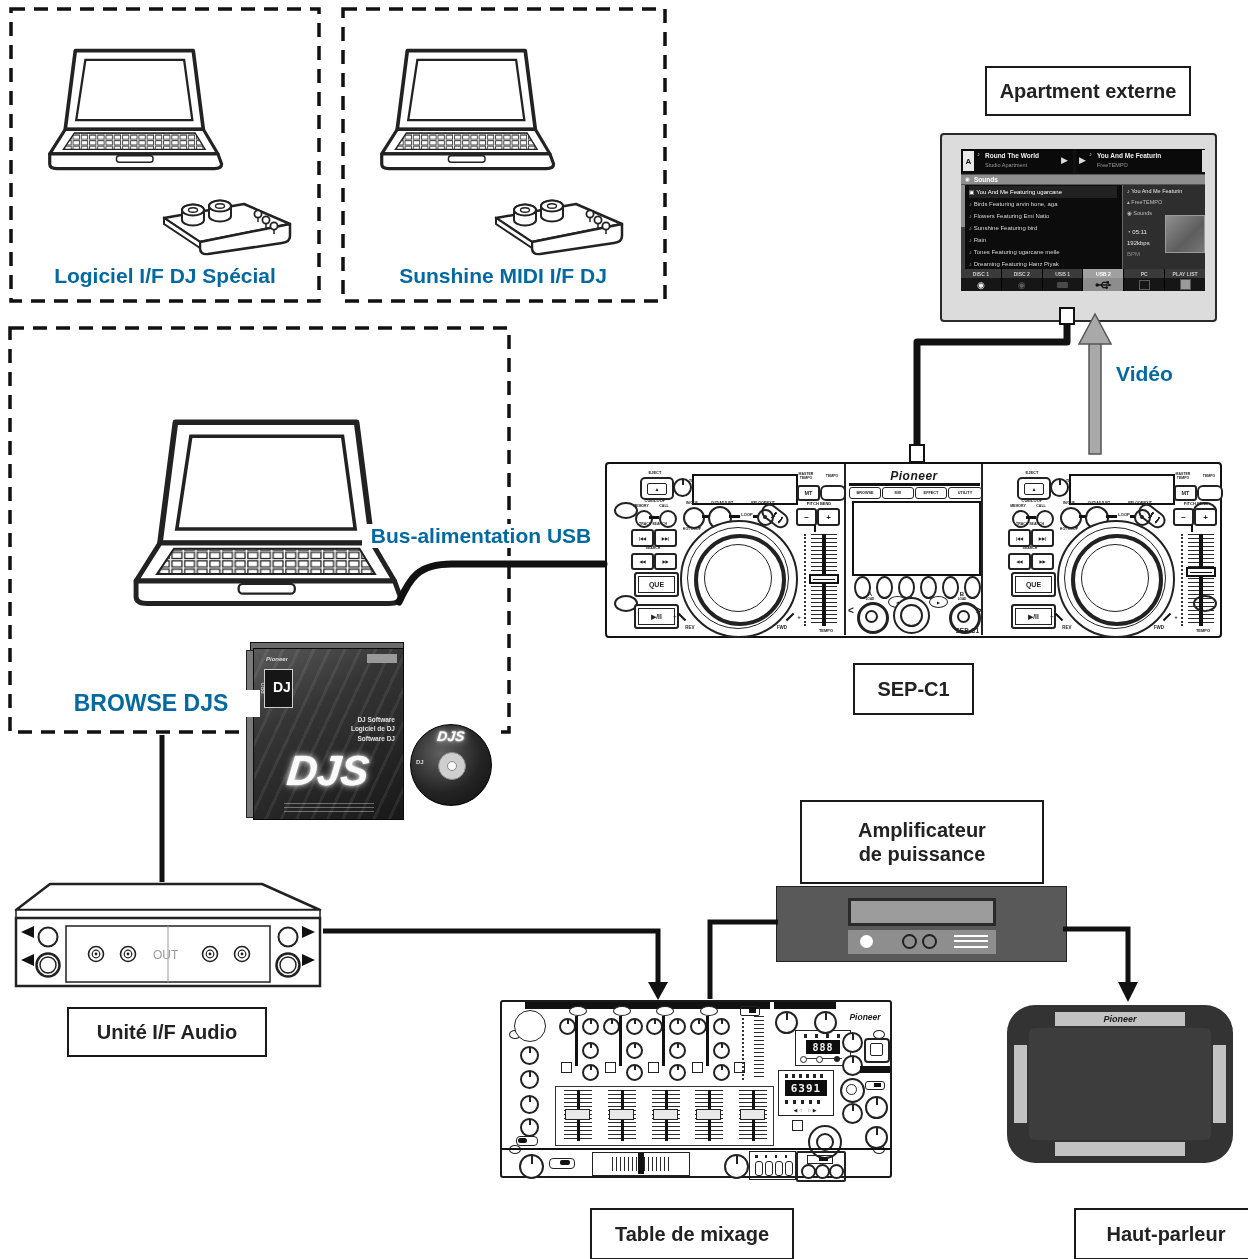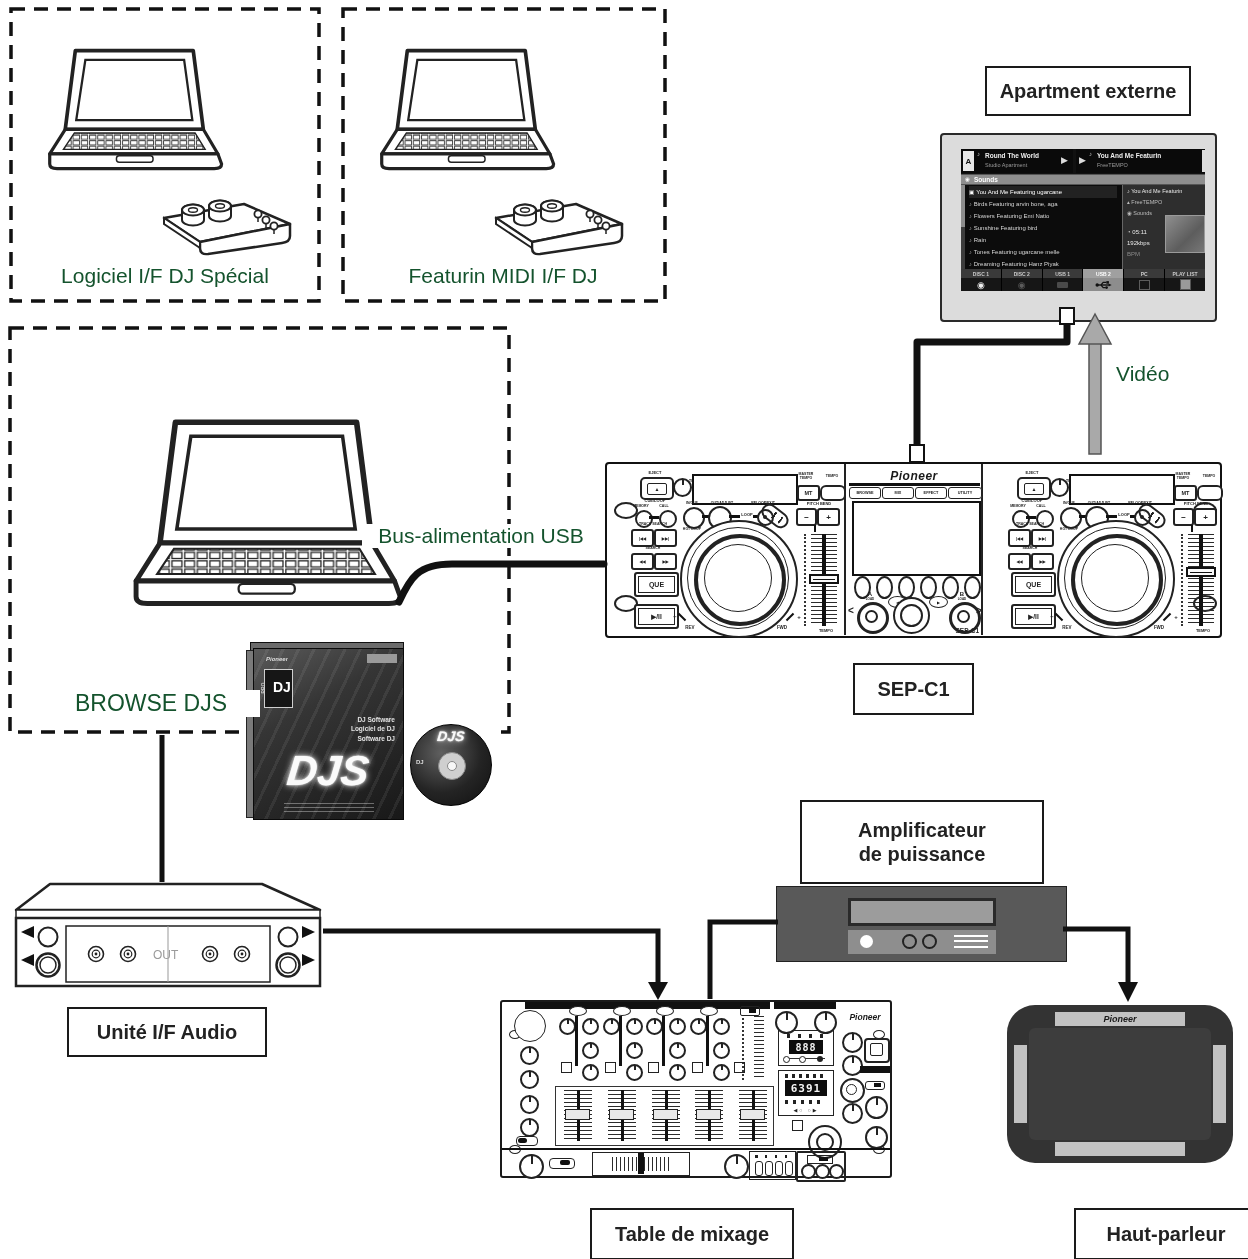--- a/index.html
+++ b/index.html
@@ -2,21 +2,21 @@
 <html><head>
 <meta charset="utf-8">
 <style>
   html,body{margin:0;padding:0}
   body{width:1248px;height:1259px;position:relative;background:#fff;
        font-family:"Liberation Sans",sans-serif;color:#1a1a1a;overflow:hidden}
   .abs{position:absolute}
   .lblbox{position:absolute;background:#fff;border:2px solid #1a1a1a;display:flex;flex-direction:column;
           align-items:center;justify-content:center;font-weight:bold;font-size:20px;color:#222;
           text-align:center;line-height:1.2;z-index:40}
-  .plain{position:absolute;font-weight:normal;font-size:20px;color:#14532d;z-index:40;background:#fff;white-space:nowrap}
+  .plain{position:absolute;font-weight:bold;font-size:20px;color:#0369a1;z-index:40;background:#fff;white-space:nowrap}
   .circ{border-radius:50%}
   .cc{display:flex;align-items:center;justify-content:center}
   .tiny{font-size:4px;line-height:1.1;font-weight:bold;color:#222;text-align:center;white-space:nowrap}
   .knob{position:absolute;border:2px solid #222;border-radius:50%;background:#fff}
   .knob::after{content:"";position:absolute;left:50%;top:-1px;width:2px;height:42%;background:#222;transform:translateX(-50%)}
   .pcirc{position:absolute;border:2px solid #222;border-radius:50%;background:#fff}
   .btn{position:absolute;border:2px solid #222;border-radius:3px;background:#fff;display:flex;
        align-items:center;justify-content:center;font-weight:bold;color:#222}
   .seg{position:absolute;background:#0d0d0d;color:#f5f5f5;font-family:"DejaVu Sans Mono",monospace;
        font-weight:bold;display:flex;align-items:center;justify-content:center;letter-spacing:1px}
@@ -86,21 +86,21 @@
     <use href="#controller-shape"></use>
   </svg>
 <div class="plain" style="left:30px;top:264px;width:270px;text-align:center;font-size:21px">Logiciel I/F DJ Spécial</div>
 
 <svg class="abs" style="left:368px;top:46px" width="192" height="130" viewBox="14 0 210 140">
     <use href="#laptop-shape"></use>
   </svg>
 <svg class="abs" style="left:484px;top:184px" width="150" height="78" viewBox="0 0 150 78">
     <use href="#controller-shape"></use>
   </svg>
-<div class="plain" style="left:368px;top:264px;width:270px;text-align:center;font-size:21px">Featurin MIDI I/F DJ</div>
+<div class="plain" style="left:368px;top:264px;width:270px;text-align:center;font-size:21px">Sunshine MIDI I/F DJ</div>
 
 <svg class="abs" style="left:115px;top:416px" width="295" height="198" viewBox="14 0 210 140">
     <use href="#laptop-shape"></use>
   </svg>
 <div class="plain" style="left:42px;top:690px;width:218px;text-align:center;font-size:23px">BROWSE DJS</div>
 
 <div class="abs" style="left:246px;top:642px;width:158px;height:178px;z-index:12">
   <div class="abs" style="left:4px;top:0;width:152px;height:10px;background:#6b6b6b;border:1px solid #111"></div>
   <div class="abs" style="left:0;top:8px;width:9px;height:166px;background:#7a7a7a;border:1px solid #222"></div>
   <div class="abs" style="left:7px;top:6px;width:149px;height:170px;background:linear-gradient(150deg,#5a5a5a 0%,#353535 35%,#181818 100%);border:1px solid #0a0a0a;overflow:hidden">
@@ -527,21 +527,21 @@
     <div class="abs hatchV" style="left:139px;top:3px;width:28px;height:51px">
         <div class="bar" style="left:12.5px;top:0;width:3px;height:51px"></div>
         <div class="abs" style="left:1px;top:19px;width:25px;height:11px;background:#e8e8e8;border:1.5px solid #222;box-sizing:border-box"></div>
       </div>
     <div class="abs hatchV" style="left:183px;top:3px;width:28px;height:51px">
         <div class="bar" style="left:12.5px;top:0;width:3px;height:51px"></div>
         <div class="abs" style="left:1px;top:19px;width:25px;height:11px;background:#e8e8e8;border:1.5px solid #222;box-sizing:border-box"></div>
       </div>
   </div>
 
-  <div class="abs" style="left:276px;top:28px;width:56px;height:36px;border:1.5px solid #222;box-sizing:border-box">
+  <div class="abs" style="left:293px;top:28px;width:56px;height:36px;border:1.5px solid #222;box-sizing:border-box">
     <div class="abs" style="left:8px;top:3px;width:38px;height:4px;background:repeating-linear-gradient(90deg,#222 0 3px,transparent 3px 11px)"></div>
     <div class="seg" style="left:10px;top:9px;width:34px;height:14px;font-size:10px">888</div>
     <div class="abs" style="left:8px;top:27px;width:38px;height:1px;background:#333"></div>
     <div class="abs pcirc" style="left:4px;top:25px;width:5px;height:5px;border-width:1px"></div>
     <div class="abs pcirc" style="left:20px;top:25px;width:5px;height:5px;border-width:1px"></div>
     <div class="abs circ" style="left:38px;top:25px;width:6px;height:6px;background:#222"></div>
   </div>
   <div class="abs" style="left:276px;top:68px;width:56px;height:46px;border:1.5px solid #222;box-sizing:border-box">
     <div class="abs" style="left:6px;top:3px;width:42px;height:3.5px;background:repeating-linear-gradient(90deg,#222 0 3px,transparent 3px 7px)"></div>
     <div class="seg" style="left:6px;top:9px;width:42px;height:16px;font-size:11px">6391</div>

